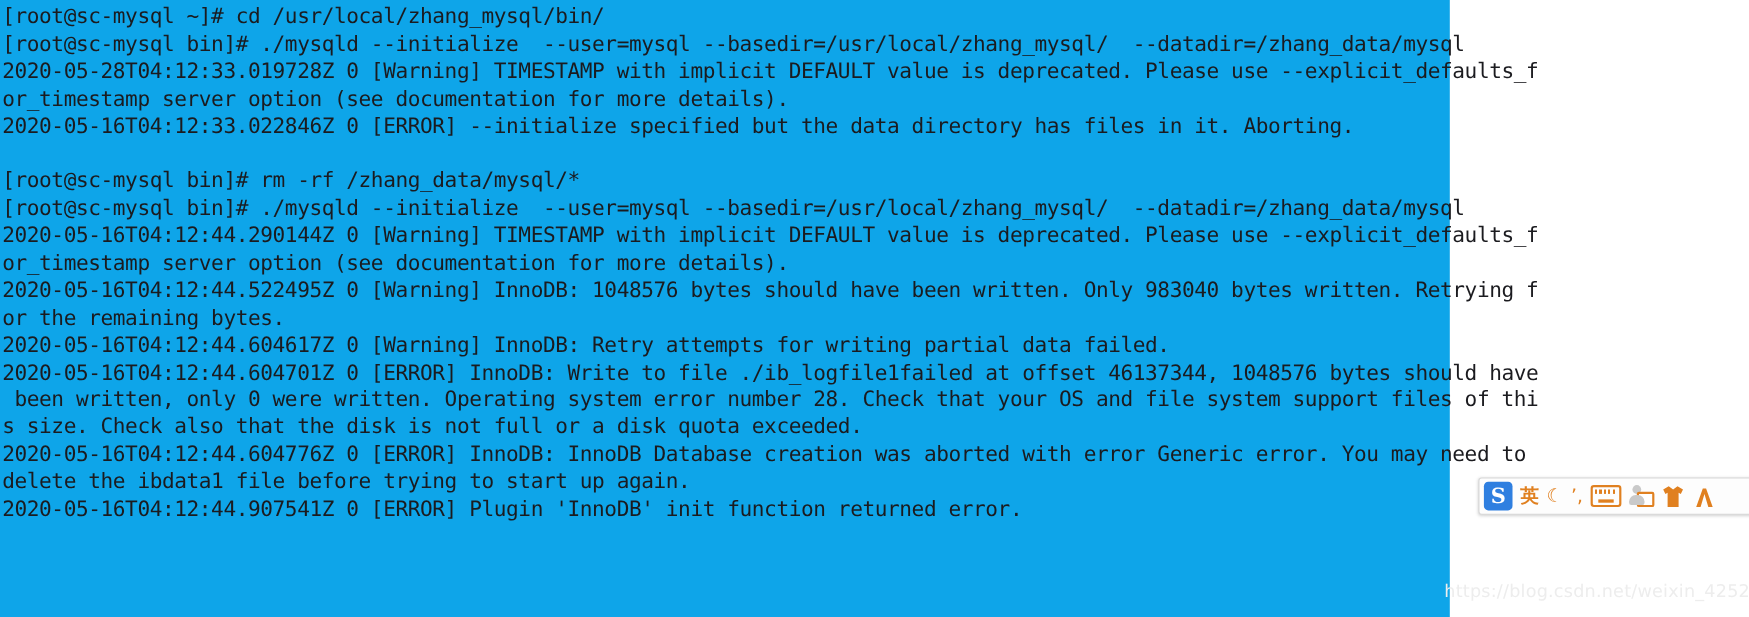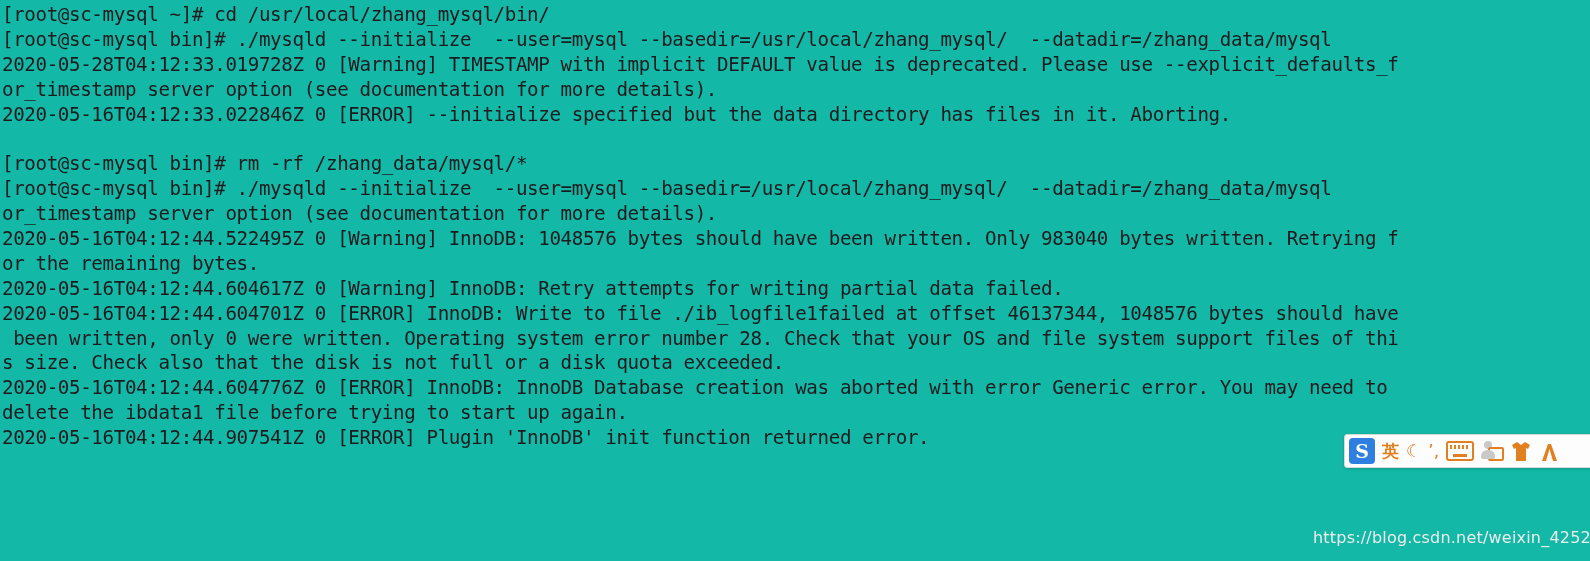--- a/index.html
+++ b/index.html
@@ -12,23 +12,23 @@
     height: 561px;
     overflow: hidden;
     position: relative;
     font-family: "DejaVu Sans Mono", "Liberation Mono", monospace;
   }
 
   #terminal {
     position: absolute;
     left: 0;
     top: 0;
-    width: 1590px;
+    width: 1318px;
     height: 561px;
-    background: #14b8a6;
+    background: #0ea5e9;
     box-sizing: border-box;
     padding: 3px 0 0 2px;
   }
 
   .term-line {
     font-family: "DejaVu Sans Mono", "Liberation Mono", monospace;
     font-size: 19.2px;
     line-height: 24.9px;
     height: 24.9px;
     color: #1b1b1f;
@@ -154,20 +154,21 @@
 
 <div id="terminal">
     <div class="term-line">[root@sc-mysql ~]# cd /usr/local/zhang_mysql/bin/</div>
     <div class="term-line">[root@sc-mysql bin]# ./mysqld --initialize  --user=mysql --basedir=/usr/local/zhang_mysql/  --datadir=/zhang_data/mysql</div>
     <div class="term-line">2020-05-28T04:12:33.019728Z 0 [Warning] TIMESTAMP with implicit DEFAULT value is deprecated. Please use --explicit_defaults_f</div>
     <div class="term-line">or_timestamp server option (see documentation for more details).</div>
     <div class="term-line">2020-05-16T04:12:33.022846Z 0 [ERROR] --initialize specified but the data directory has files in it. Aborting.</div>
     <div class="term-line blank"></div>
     <div class="term-line">[root@sc-mysql bin]# rm -rf /zhang_data/mysql/*</div>
     <div class="term-line">[root@sc-mysql bin]# ./mysqld --initialize  --user=mysql --basedir=/usr/local/zhang_mysql/  --datadir=/zhang_data/mysql</div>
+    <div class="term-line">2020-05-16T04:12:44.290144Z 0 [Warning] TIMESTAMP with implicit DEFAULT value is deprecated. Please use --explicit_defaults_f</div>
     <div class="term-line">or_timestamp server option (see documentation for more details).</div>
     <div class="term-line">2020-05-16T04:12:44.522495Z 0 [Warning] InnoDB: 1048576 bytes should have been written. Only 983040 bytes written. Retrying f</div>
     <div class="term-line">or the remaining bytes.</div>
     <div class="term-line">2020-05-16T04:12:44.604617Z 0 [Warning] InnoDB: Retry attempts for writing partial data failed.</div>
     <div class="term-line">2020-05-16T04:12:44.604701Z 0 [ERROR] InnoDB: Write to file ./ib_logfile1failed at offset 46137344, 1048576 bytes should have</div>
     <div class="term-line"> been written, only 0 were written. Operating system error number 28. Check that your OS and file system support files of thi</div>
     <div class="term-line">s size. Check also that the disk is not full or a disk quota exceeded.</div>
     <div class="term-line">2020-05-16T04:12:44.604776Z 0 [ERROR] InnoDB: InnoDB Database creation was aborted with error Generic error. You may need to</div>
     <div class="term-line">delete the ibdata1 file before trying to start up again.</div>
     <div class="term-line">2020-05-16T04:12:44.907541Z 0 [ERROR] Plugin 'InnoDB' init function returned error.</div>

